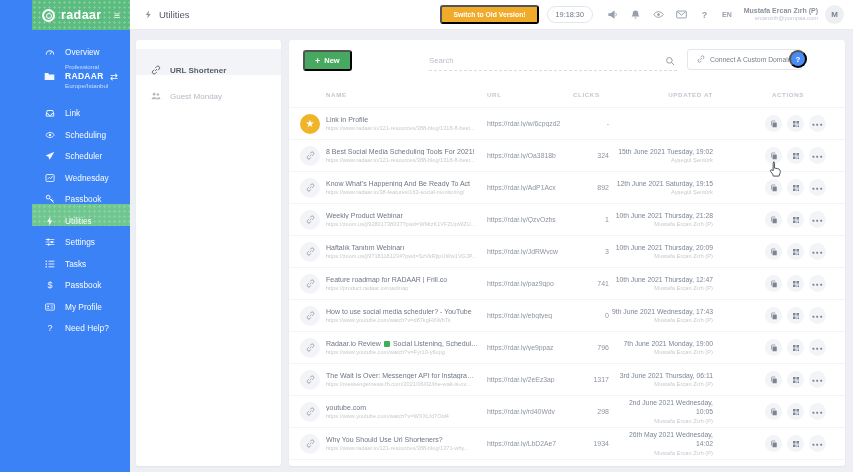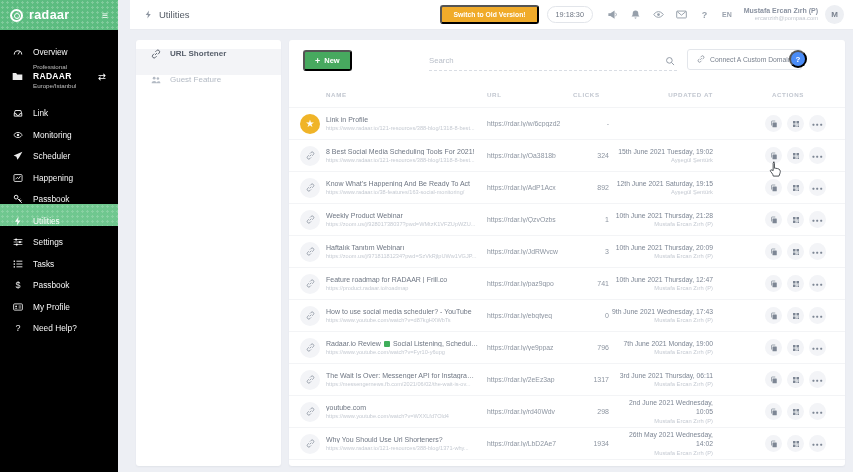--- a/index.html
+++ b/index.html
@@ -1,20 +1,20 @@
 <!DOCTYPE html>
 <html><head>
 <meta charset="utf-8">
 <style>
   * { box-sizing: border-box; margin: 0; padding: 0; }
   html,body { width: 853px; height: 472px; overflow: hidden; }
   body { font-family: "Liberation Sans", sans-serif; background: #edeff4; position: relative; }
 
   
-  .sidebar { position: absolute; left: 0; top: 0; width: 118px; height: 472px; background: #000000; z-index: 3; }
+  .sidebar { position: absolute; left: 0; top: 0; width: 130px; height: 472px; background: #3b82f6; z-index: 3; padding-left: 32px; }
   .logo-bar { height: 30px; display: flex; align-items: center; padding: 0 10px;
     background-color: #5cbc80;
     background-image: radial-gradient(rgba(255,255,255,.22) 1px, transparent 1.3px);
     background-size: 5px 5px; cursor: pointer; }
   .logo-mark { width: 13px; height: 13px; border: 2.5px solid #fff; border-radius: 50%; margin-right: 6px; position: relative; }
   .logo-mark::after { content:""; position:absolute; left:2px; top:2px; width:4px; height:4px; border:1.5px solid #fff; border-radius:50%; }
   .logo-text { color: #fff; font-size: 12.5px; font-weight: bold; letter-spacing: .4px; }
   .hamburger { margin-left: auto; color: #fff; font-size: 10px; opacity: .95; cursor: pointer; }
 
   .nav { padding-top: 5px; }
@@ -49,21 +49,21 @@
   .tb-lang { font-size: 7px; font-weight: bold; color: #9aa2ad; margin-left: 12px; cursor: pointer; }
   .tb-user { text-align: right; line-height: 1.35; margin-left: 12px; cursor: pointer; }
   .tb-user-name { font-size: 7px; font-weight: bold; color: #8a92a0; }
   .tb-user-email { font-size: 5.8px; color: #c2c7cf; }
   .tb-avatar { width: 19px; height: 19px; border-radius: 50%; background: #edeff3; color: #7a828f; font-size: 8px; font-weight: bold; display: flex; align-items: center; justify-content: center; margin-left: 7px; cursor: pointer; }
 
   
   .content { position: absolute; top: 30px; left: 0; right: 0; bottom: 0; background: #edeff4; }
 
   .subpanel { position: absolute; left: 6px; top: 10px; width: 145px; height: 426px; background: #fff; border-radius: 3px; box-shadow: 0 1px 2px rgba(40,50,60,.06); padding-top: 9px; }
-  .sp-item { display: flex; align-items: flex-start; gap: 9px; height: 26px; padding: 0 15px; font-size: 8px; color: #b3bac4; cursor: pointer; }
+  .sp-item { display: flex; align-items: flex-end; gap: 9px; height: 26px; padding: 0 15px; font-size: 8px; color: #b3bac4; cursor: pointer; }
   .sp-item .spicon { display: flex; }
   .sp-item svg { width: 10px; height: 10px; }
   .sp-item.active { background: #f3f4f7; color: #565e6a; font-weight: bold; }
 
   .card { position: absolute; left: 159px; top: 10px; width: 556px; height: 426px; background: #fff; border-radius: 3px; box-shadow: 0 1px 2px rgba(40,50,60,.06); overflow: hidden; }
 
   .toolbar { position: relative; height: 42px; }
   .btn-new { position: absolute; left: 14px; top: 10px; height: 21px; background: #47a95f; color: #fff; font-size: 7.5px; font-weight: bold; padding: 0 10px; border-radius: 3px; display: flex; align-items: center; gap: 4px; cursor: pointer; }
   .btn-new .plus { font-size: 9px; font-weight: bold; }
   .search-wrap { position: absolute; left: 140px; top: 11px; width: 248px; height: 20px; border-bottom: 1px dashed #d9dde4; display: flex; align-items: center; }
@@ -148,38 +148,38 @@
           </span>
           <span class="nlabel">Link</span>
         </div>
         <div class="nav-item">
           <span class="nicon">
             <svg viewBox="0 0 16 16">
               <path d="M1 8s3-4.2 7-4.2S15 8 15 8s-3 4.2-7 4.2S1 8 1 8z" fill="none" stroke="currentColor" stroke-width="1.4"></path>
               <circle cx="8" cy="8" r="2" fill="currentColor"></circle>
             </svg>
           </span>
-          <span class="nlabel">Monitoring</span>
+          <span class="nlabel">Scheduling</span>
         </div>
         <div class="nav-item">
           <span class="nicon">
             <svg viewBox="0 0 16 16">
               <path d="M15 1L1 7l4.5 2L7 14l3-4 5-9z" fill="currentColor"></path>
             </svg>
           </span>
           <span class="nlabel">Scheduler</span>
         </div>
         <div class="nav-item">
           <span class="nicon">
             <svg viewBox="0 0 16 16">
               <rect x="1.5" y="2.5" width="13" height="11" rx="1.5" fill="none" stroke="currentColor" stroke-width="1.4"></rect>
               <path d="M4 10l3-3 2 2 3-4" fill="none" stroke="currentColor" stroke-width="1.4"></path>
             </svg>
           </span>
-          <span class="nlabel">Happening</span>
+          <span class="nlabel">Wednesday</span>
         </div>
         <div class="nav-item">
           <span class="nicon">
             <svg viewBox="0 0 16 16">
               <circle cx="5" cy="5" r="3" fill="none" stroke="currentColor" stroke-width="1.6"></circle>
               <path d="M7.3 7.3L14 14M11.5 11.5l2-2M9.5 9.5l2-2" stroke="currentColor" stroke-width="1.6"></path>
             </svg>
           </span>
           <span class="nlabel">Passbook</span>
         </div>
@@ -301,21 +301,21 @@
           <span>URL Shortener</span>
         </div>
         <div class="sp-item">
           <span class="spicon">
             <svg viewBox="0 0 16 16">
               <circle cx="5" cy="5" r="2.2" fill="currentColor"></circle>
               <circle cx="11" cy="5.4" r="2" fill="currentColor"></circle>
               <path d="M1 13c0-2.2 2-3.4 4-3.4s4 1.2 4 3.4zM8.8 13c.3-1.7 1.7-2.9 3.4-2.9 1.6 0 2.8 1 2.8 2.9z" fill="currentColor"></path>
             </svg>
           </span>
-          <span>Guest Feature</span>
+          <span>Guest Monday</span>
         </div>
       </div>
 
     <div class="card">
       <div class="toolbar">
         <button class="btn-new">
           <span class="plus">+</span>
           <span>New</span>
         </button>
         <div class="search-wrap">

